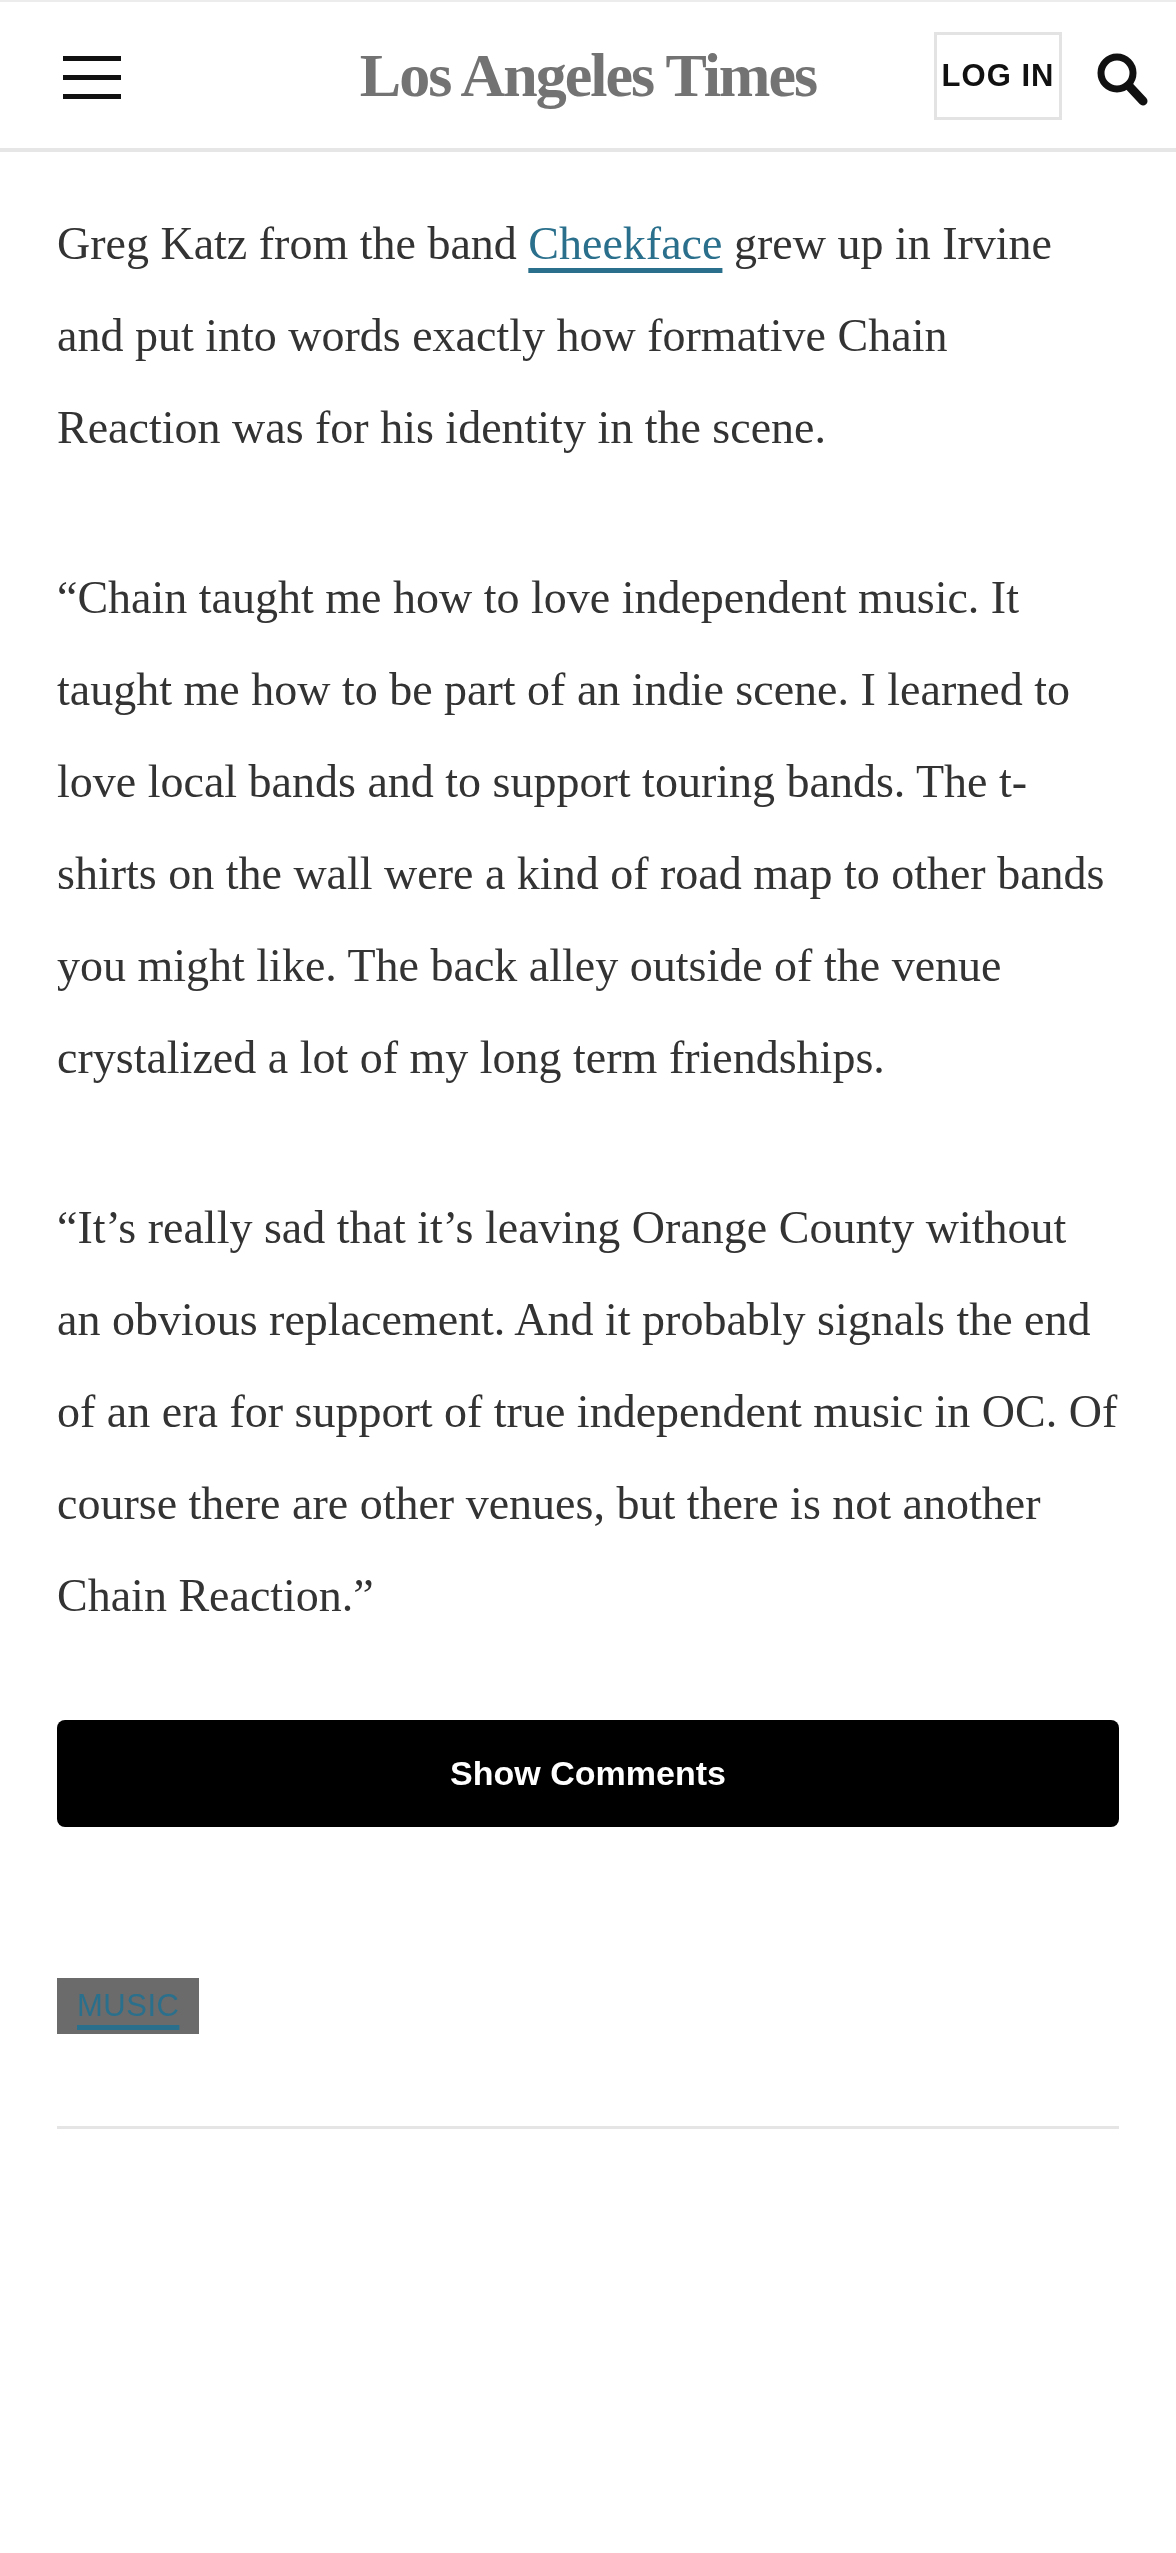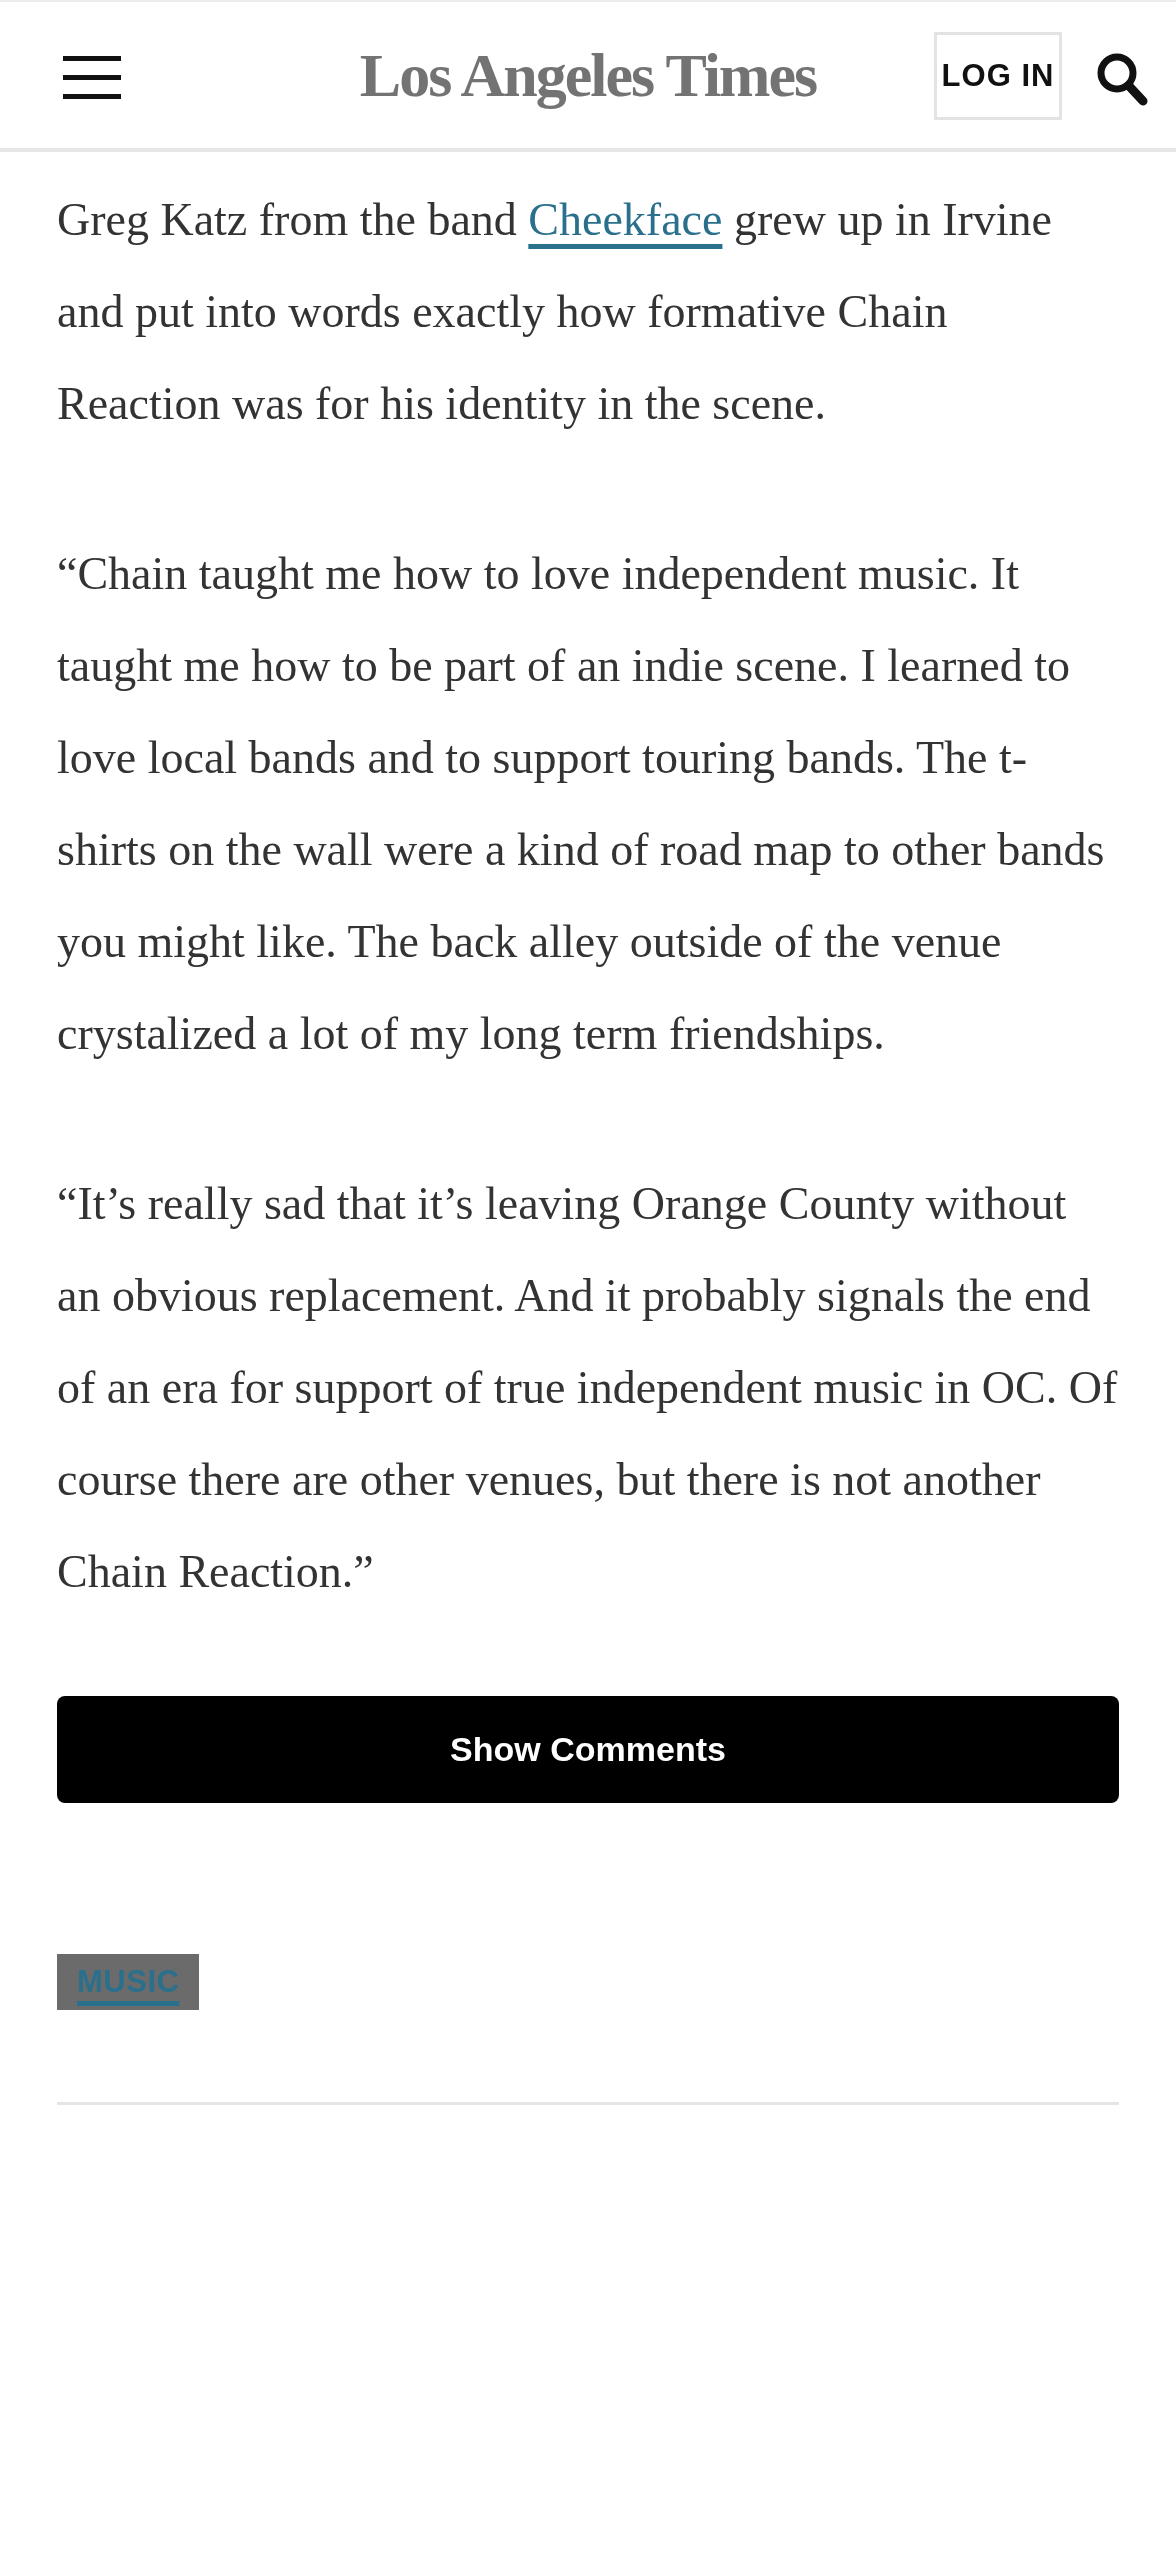--- a/index.html
+++ b/index.html
@@ -52,21 +52,21 @@
     cursor: pointer;
   }
   .search-btn {
     position: absolute;
     right: 26px; top: 50px;
     width: 54px; height: 54px;
     background: none; border: none; padding: 0; cursor: pointer;
   }
 
   
-  .article-body { padding: 22px 57px 0 57px; }
+  .article-body { padding: 46px 57px 0 57px; }
   .article-body p {
     font-family: "Liberation Serif", "DejaVu Serif", serif;
     font-size: 46px;
     line-height: 92px;
     color: #333333;
     margin: 0 0 78px 0;
   }
   .article-body a {
     color: #2a708c;
     text-decoration: underline;
@@ -96,21 +96,21 @@
     margin-top: 151px;
     display: flex;
     gap: 22px;
     align-items: flex-start;
   }
   .tag {
     display: inline-block;
     background: #6b6b6b;
     color: #ffffff;
     font-family: "Liberation Sans", sans-serif;
-    font-weight: 700;
+    font-weight: 400;
     font-size: 31px;
     line-height: 30px;
     letter-spacing: 0.5px;
     padding: 13px 20px;
     text-decoration: none;
     cursor: pointer;
   }
 
   .section-divider {
     border: none;

